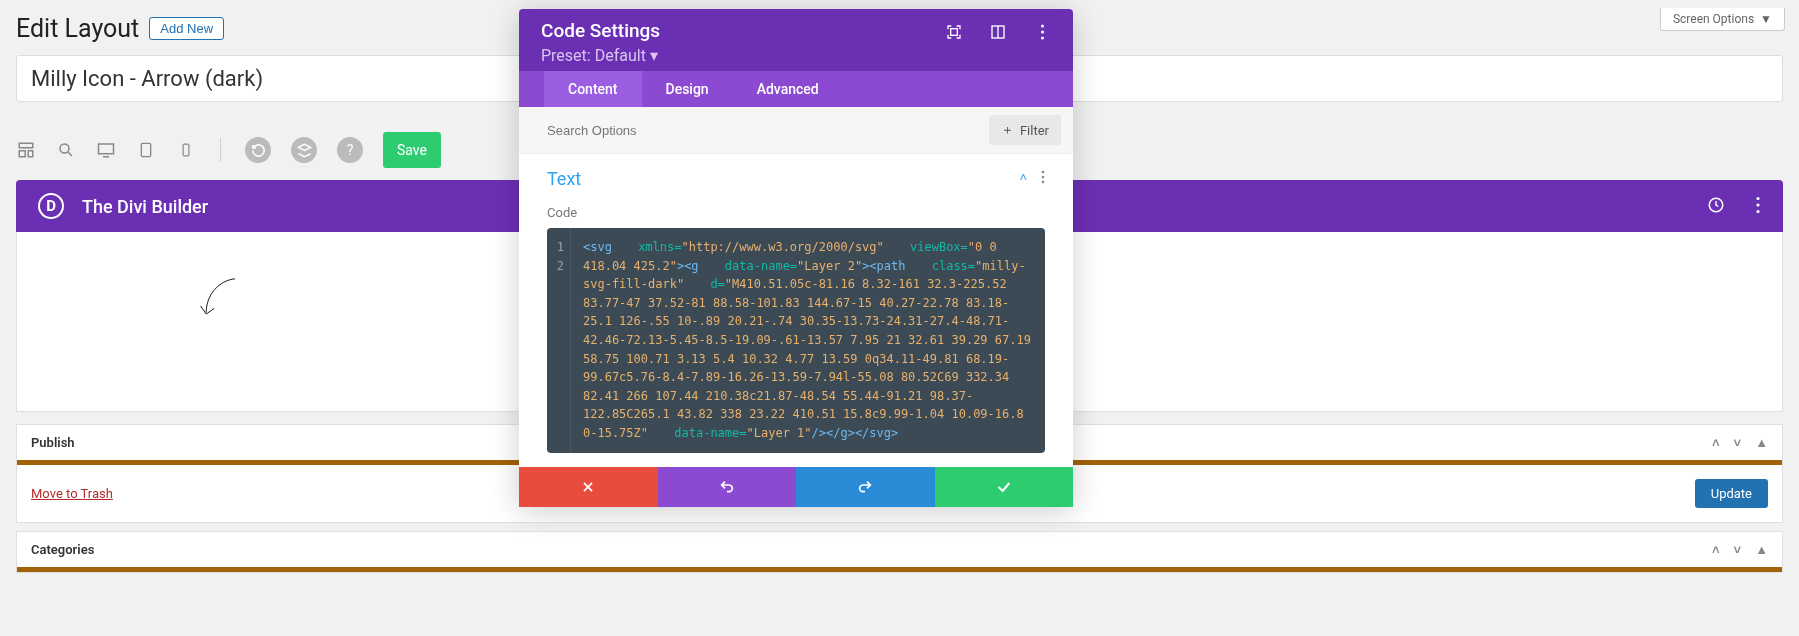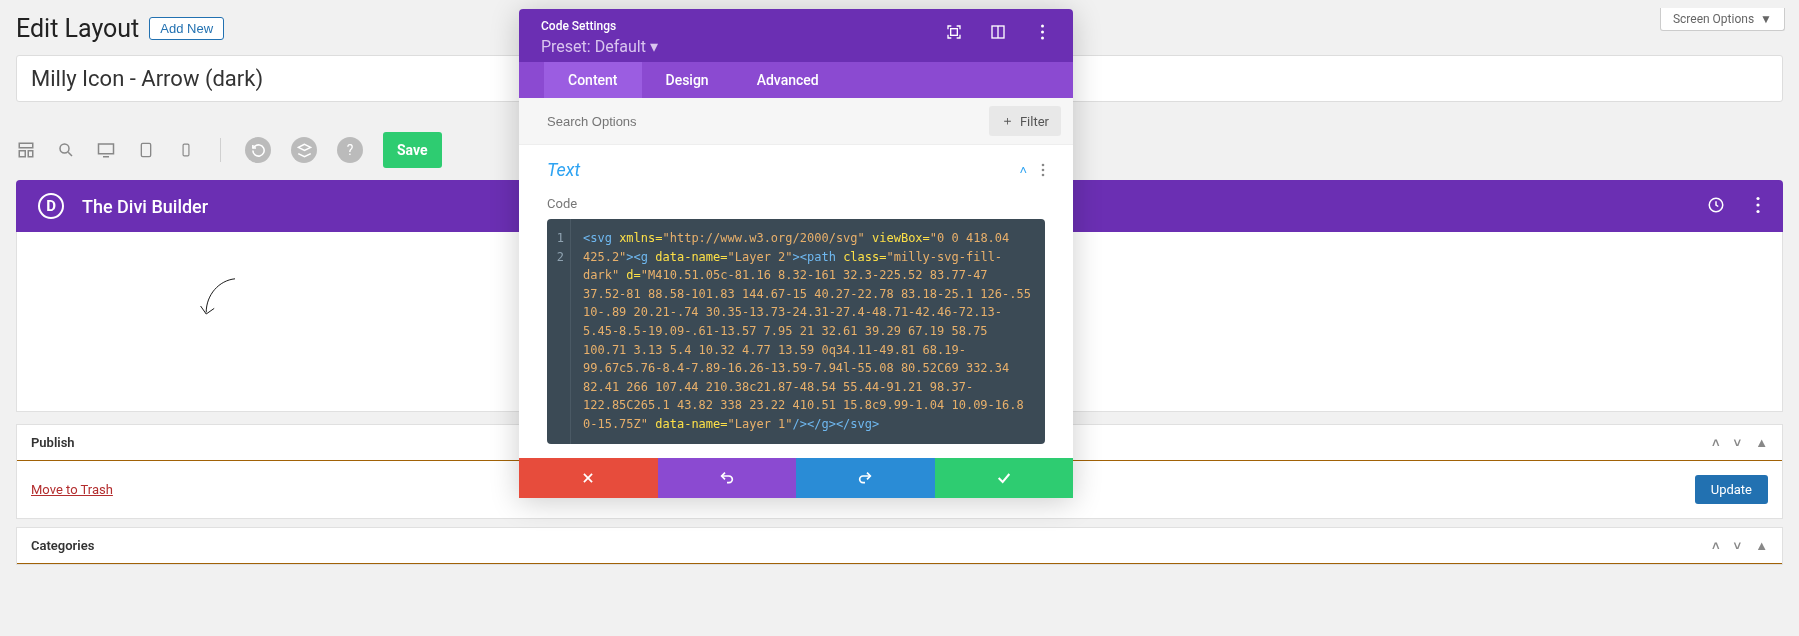--- a/index.html
+++ b/index.html
@@ -80,21 +80,21 @@
   .ti-wrap { display: flex; gap: 20px; align-items: center; }
   .ti-divider { width:1px; height:24px; background:#d0d0d0; margin: 0 4px; }
   .ti-btn { color:#888; display:flex; align-items:center; justify-content:center; width:20px; height:20px; }
   .ti-circ { width:26px; height:26px; border-radius:50%; background:#bbb; display:flex; align-items:center; justify-content:center; color:#fff; font-size:14px; }
   .save-btn {
     background: #2ecc71;
     color: #fff;
     padding: 10px 14px;
     border-radius: 3px;
     font-size: 14px;
-    font-weight: 700;
+    font-weight: 400;
   }
 
   .builder-bar {
     margin: 12px 16px 0 16px;
     background: #6b2fb3;
     color: #fff;
     display: flex;
     align-items: center;
     padding: 0 22px;
     height: 52px;
@@ -122,21 +122,21 @@
   .arrow-svg { width: 48px; height: 52px; stroke:#111; fill:none; stroke-width:1.2; position:absolute; left:178px; top:40px; }
 
   .meta-box {
     margin: 8px 16px 8px 16px;
     background: #fff;
     border: 1px solid #e0e0e0;
   }
   .meta-header {
     display:flex; align-items:center; justify-content:space-between;
     padding: 10px 14px;
-    border-bottom: 1px solid #a16207;
+    border-bottom: 5px solid #a16207;
     font-weight:600;
     color:#333;
     font-size:13px;
   }
   .meta-header-right { display:flex; gap:14px; color:#888; }
   .meta-body { display:flex; justify-content:space-between; align-items:center; padding: 14px; }
   .trash-link { color:#b32d2e; text-decoration:underline; font-size:13px; }
   .update-btn { background:#2271b1; color:#fff; padding:7px 16px; border-radius:3px; font-size:13px; }
 
   
@@ -150,21 +150,21 @@
     overflow: hidden;
     z-index: 100;
   }
   .modal-header {
     background: #6b2fb3;
     color: #fff;
     padding: 10px 22px 6px 22px;
   }
   .modal-header-top { display:flex; justify-content:space-between; align-items:flex-start; }
   .modal-titlewrap { display:flex; flex-direction:column; gap:4px; }
-  .modal-title { font-size:12px; font-weight:500; }
+  .modal-title { font-size:19px; font-weight:500; }
   .modal-preset { font-size:16px; color:#d9c5ef; display:flex; align-items:center; gap:4px;}
   .modal-header-icons { display:flex; gap:26px; align-items:center; margin-top:4px; }
   .modal-header-icons .mi { color:#fff; display:flex; align-items:center; justify-content:center; width:18px; height:18px;}
 
   .modal-tabs {
     background: #8b4ad1;
     display:flex;
   }
   .m-tab {
     color:#fff;
@@ -185,23 +185,22 @@
   }
   .search-row input {
     border:none; background:transparent; font-size:13px; color:#888; outline:none; flex:1;
   }
   .filter-btn {
     background:#e8e8e8; color:#555; padding:6px 12px; border-radius:3px;
     display:flex; align-items:center; gap:6px; font-size:13px;
   }
 
   .section-header {
-    display:flex; justify-content:space-between; align-items:flex-end;
+    display:flex; justify-content:space-between; align-items:center;
     padding: 14px 28px 4px 28px;
-    font-style: italic;
   }
   .section-title { color:#2ea3f2; font-size:18px; font-weight:400;}
   .section-icons { display:flex; gap:14px; color:#888;}
 
   .field-label { color:#777; font-size:13px; padding: 12px 28px 8px 28px; }
 
   .code-block {
     margin: 0 28px 14px 28px;
     background: #3b4a55;
     border-radius: 4px;
@@ -218,21 +217,21 @@
     min-width: 24px;
     user-select:none;
   }
   .code-body {
     padding: 10px 12px;
     white-space: normal;
     word-break: break-word;
     color: #ccc;
   }
   .tg-tag { color: #6fb8f0; }
-  .tg-attr { color: #fde047; }
+  .tg-attr { color: #14b8a6; padding-left: 19px; }
   .tg-val { color: #e8b06b; }
 
   .modal-actions {
     display:flex;
     height: 40px;
   }
   .ma { flex:1; display:flex; align-items:center; justify-content:center; color:#fff; font-size:16px; }
   .ma.cancel { background:#e74c3c; }
   .ma.undo { background:#8b4ad1; }
   .ma.redo { background:#2a8cd6; }

